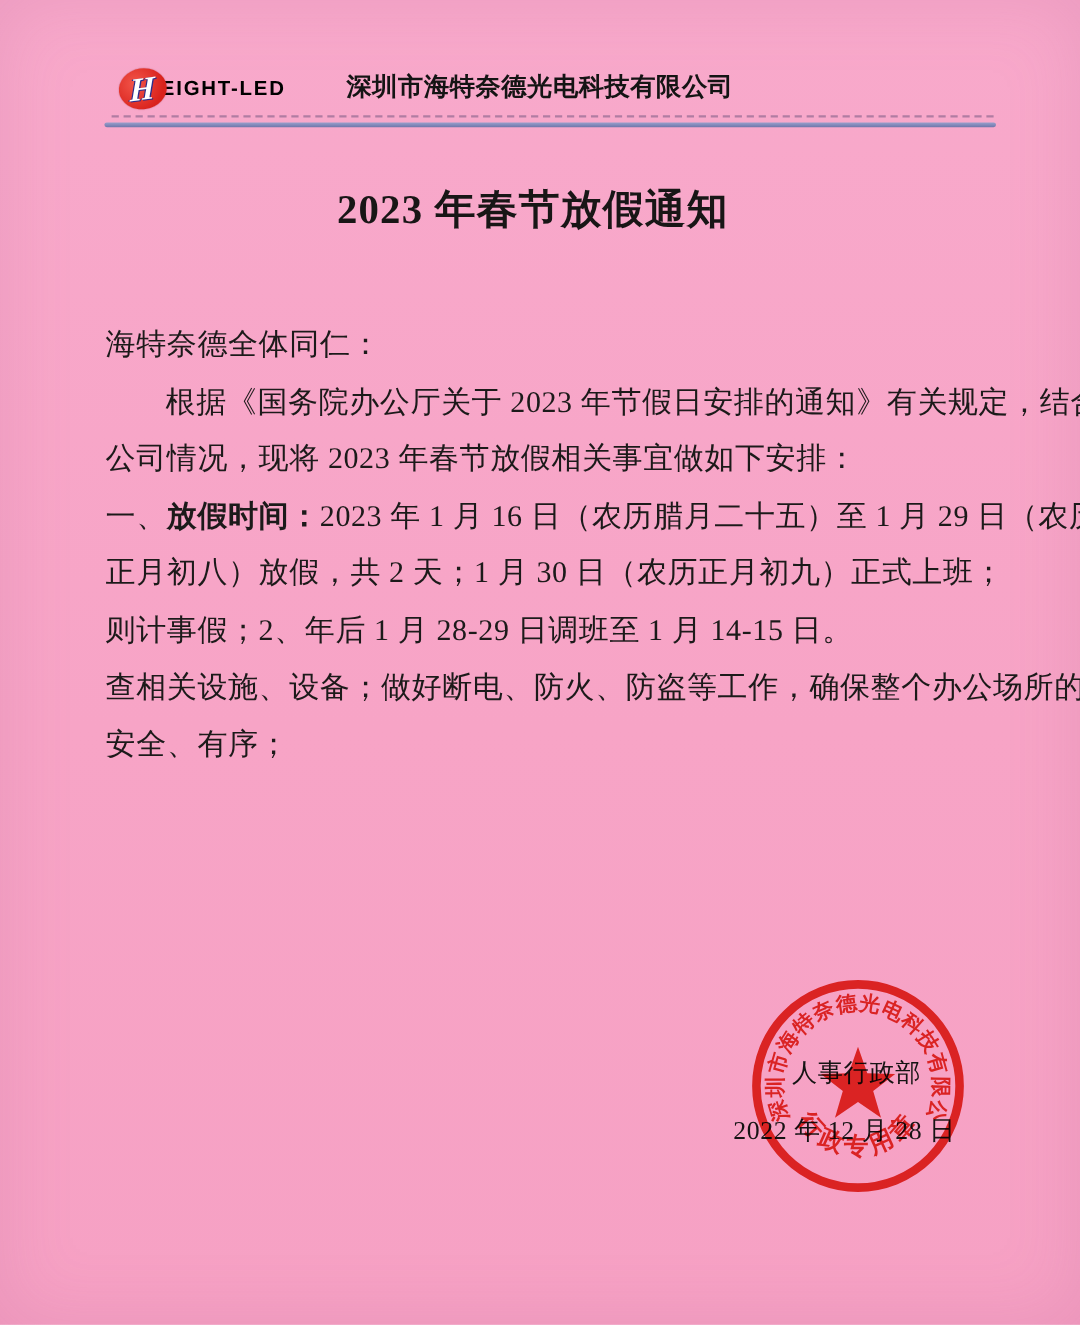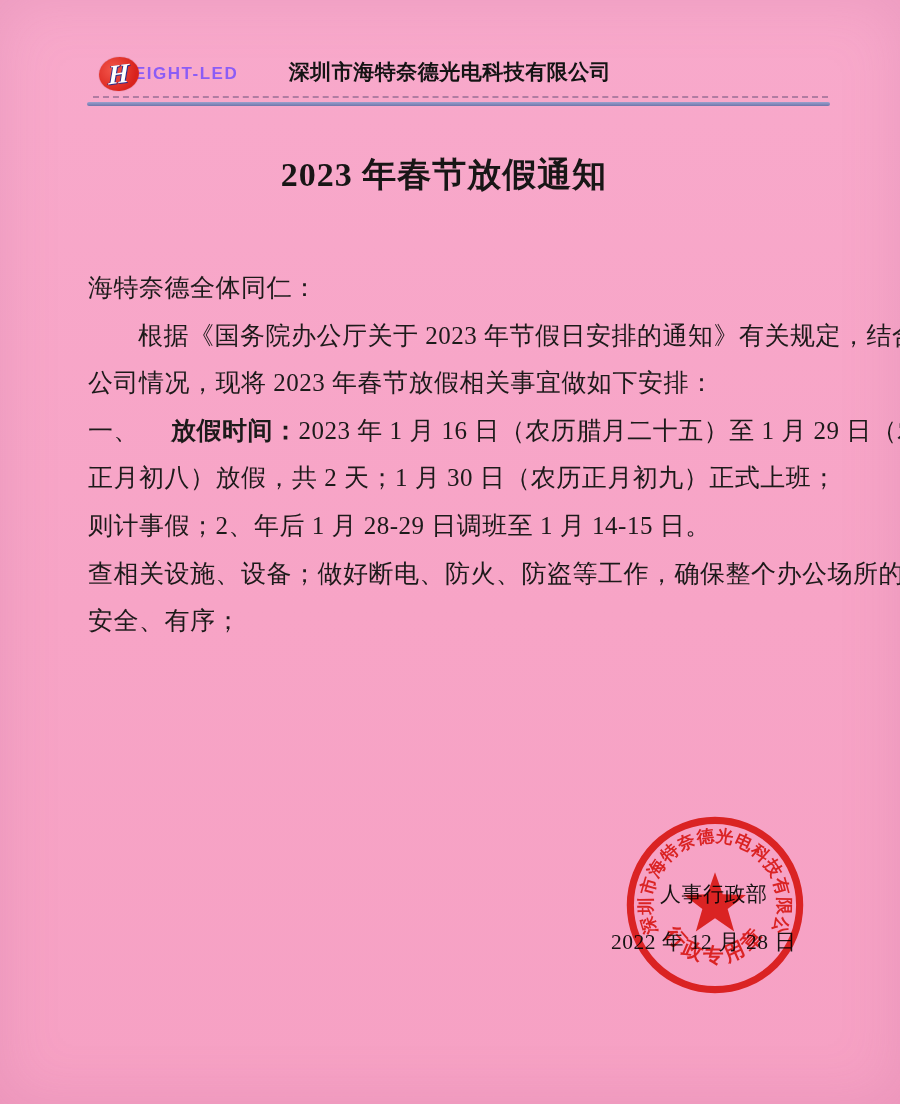--- a/index.html
+++ b/index.html
@@ -23,21 +23,21 @@
   }
   .logo-mark span{
     font-family:"Liberation Serif",serif;font-style:italic;font-weight:bold;
     font-size:27px;color:#ffffff;line-height:1;
     text-shadow:1px 1px 0 #2b2e8c,-1px 0 0 #2b2e8c;
     transform:skewX(-8deg);
   }
   .logo-text{
     margin-left:-5px;
     font-family:"Liberation Sans","DejaVu Sans",sans-serif;
-    font-weight:800;font-size:17px;letter-spacing:1.5px;color:#8b5cf6;
+    font-weight:800;font-size:17px;letter-spacing:1.5px;color:#000000;
   }
   .company-name{
     position:absolute;left:0;right:0;top:58px;text-align:center;
     font-family:"Liberation Sans","DejaVu Sans",sans-serif;
     font-weight:700;font-size:21px;color:#141414;letter-spacing:0.5px;
   }
   .rule-dashed{
     position:absolute;left:93px;right:72px;top:96px;height:0;
     border-top:2px dashed rgba(92,72,112,.45);
   }
@@ -53,21 +53,21 @@
     font-size:34px;font-weight:bold;letter-spacing:1px;color:#181616;
   }
 
   
   .body-text{position:absolute;left:88px;right:78px;top:264px;}
   .body-text .line{
     height:47.6px;line-height:47.6px;font-size:25px;letter-spacing:.5px;
     white-space:nowrap;color:#1c1a1a;
   }
   .body-text .line.indent{padding-left:50px;}
-  .body-text .b{font-weight:bold;margin-left:32px;}
+  .body-text .b{font-weight:bold;}
 
   
   .dept{
     position:absolute;left:660px;top:880px;
     font-size:21px;letter-spacing:0.5px;color:#161414;
   }
   .sig-date{
     position:absolute;left:611px;top:927px;
     font-size:21.5px;letter-spacing:0.5px;color:#161414;
   }

